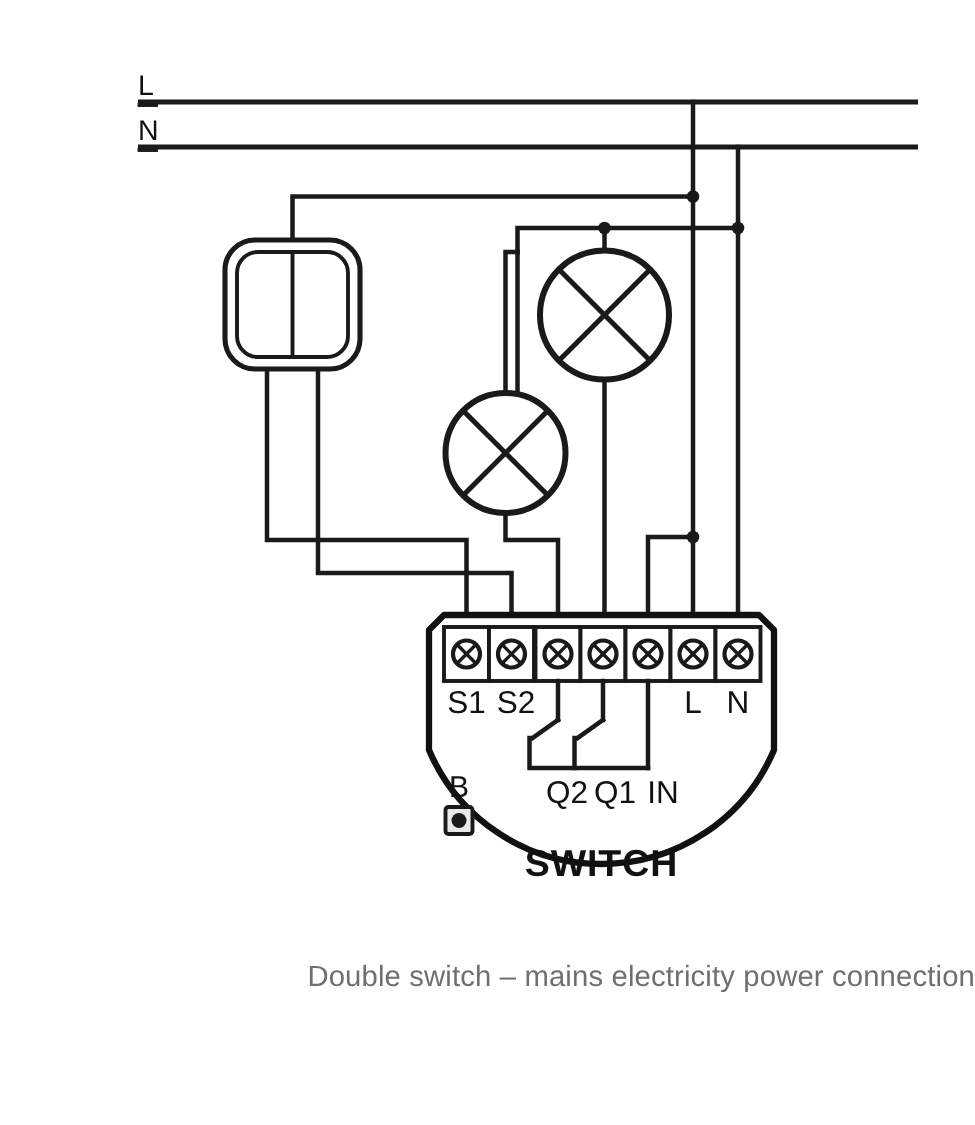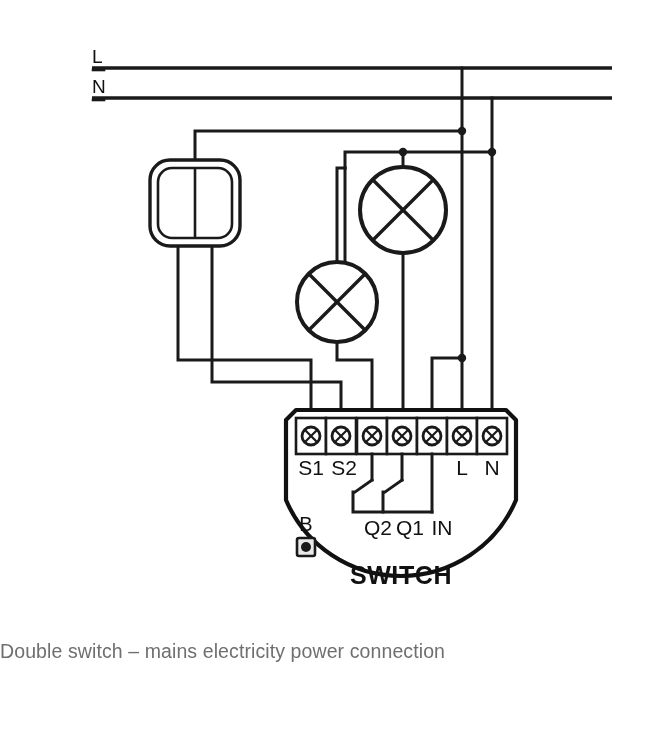--- a/index.html
+++ b/index.html
@@ -121,21 +121,21 @@
   text.device-name {
     font-size: 25px;
     font-weight: 700;
     letter-spacing: 0.6px;
   }
   .caption {
     position: absolute;
     left: 0;
     top: 640px;
     width: 650px;
-    text-align: left;
+    text-align: right;
     font-family: "Liberation Sans", sans-serif;
     font-size: 19.5px;
     color: #6f6f6f;
     letter-spacing: 0.1px;
   }
 </style>
 </head>
 <body>
 
 <div id="figure-root">

